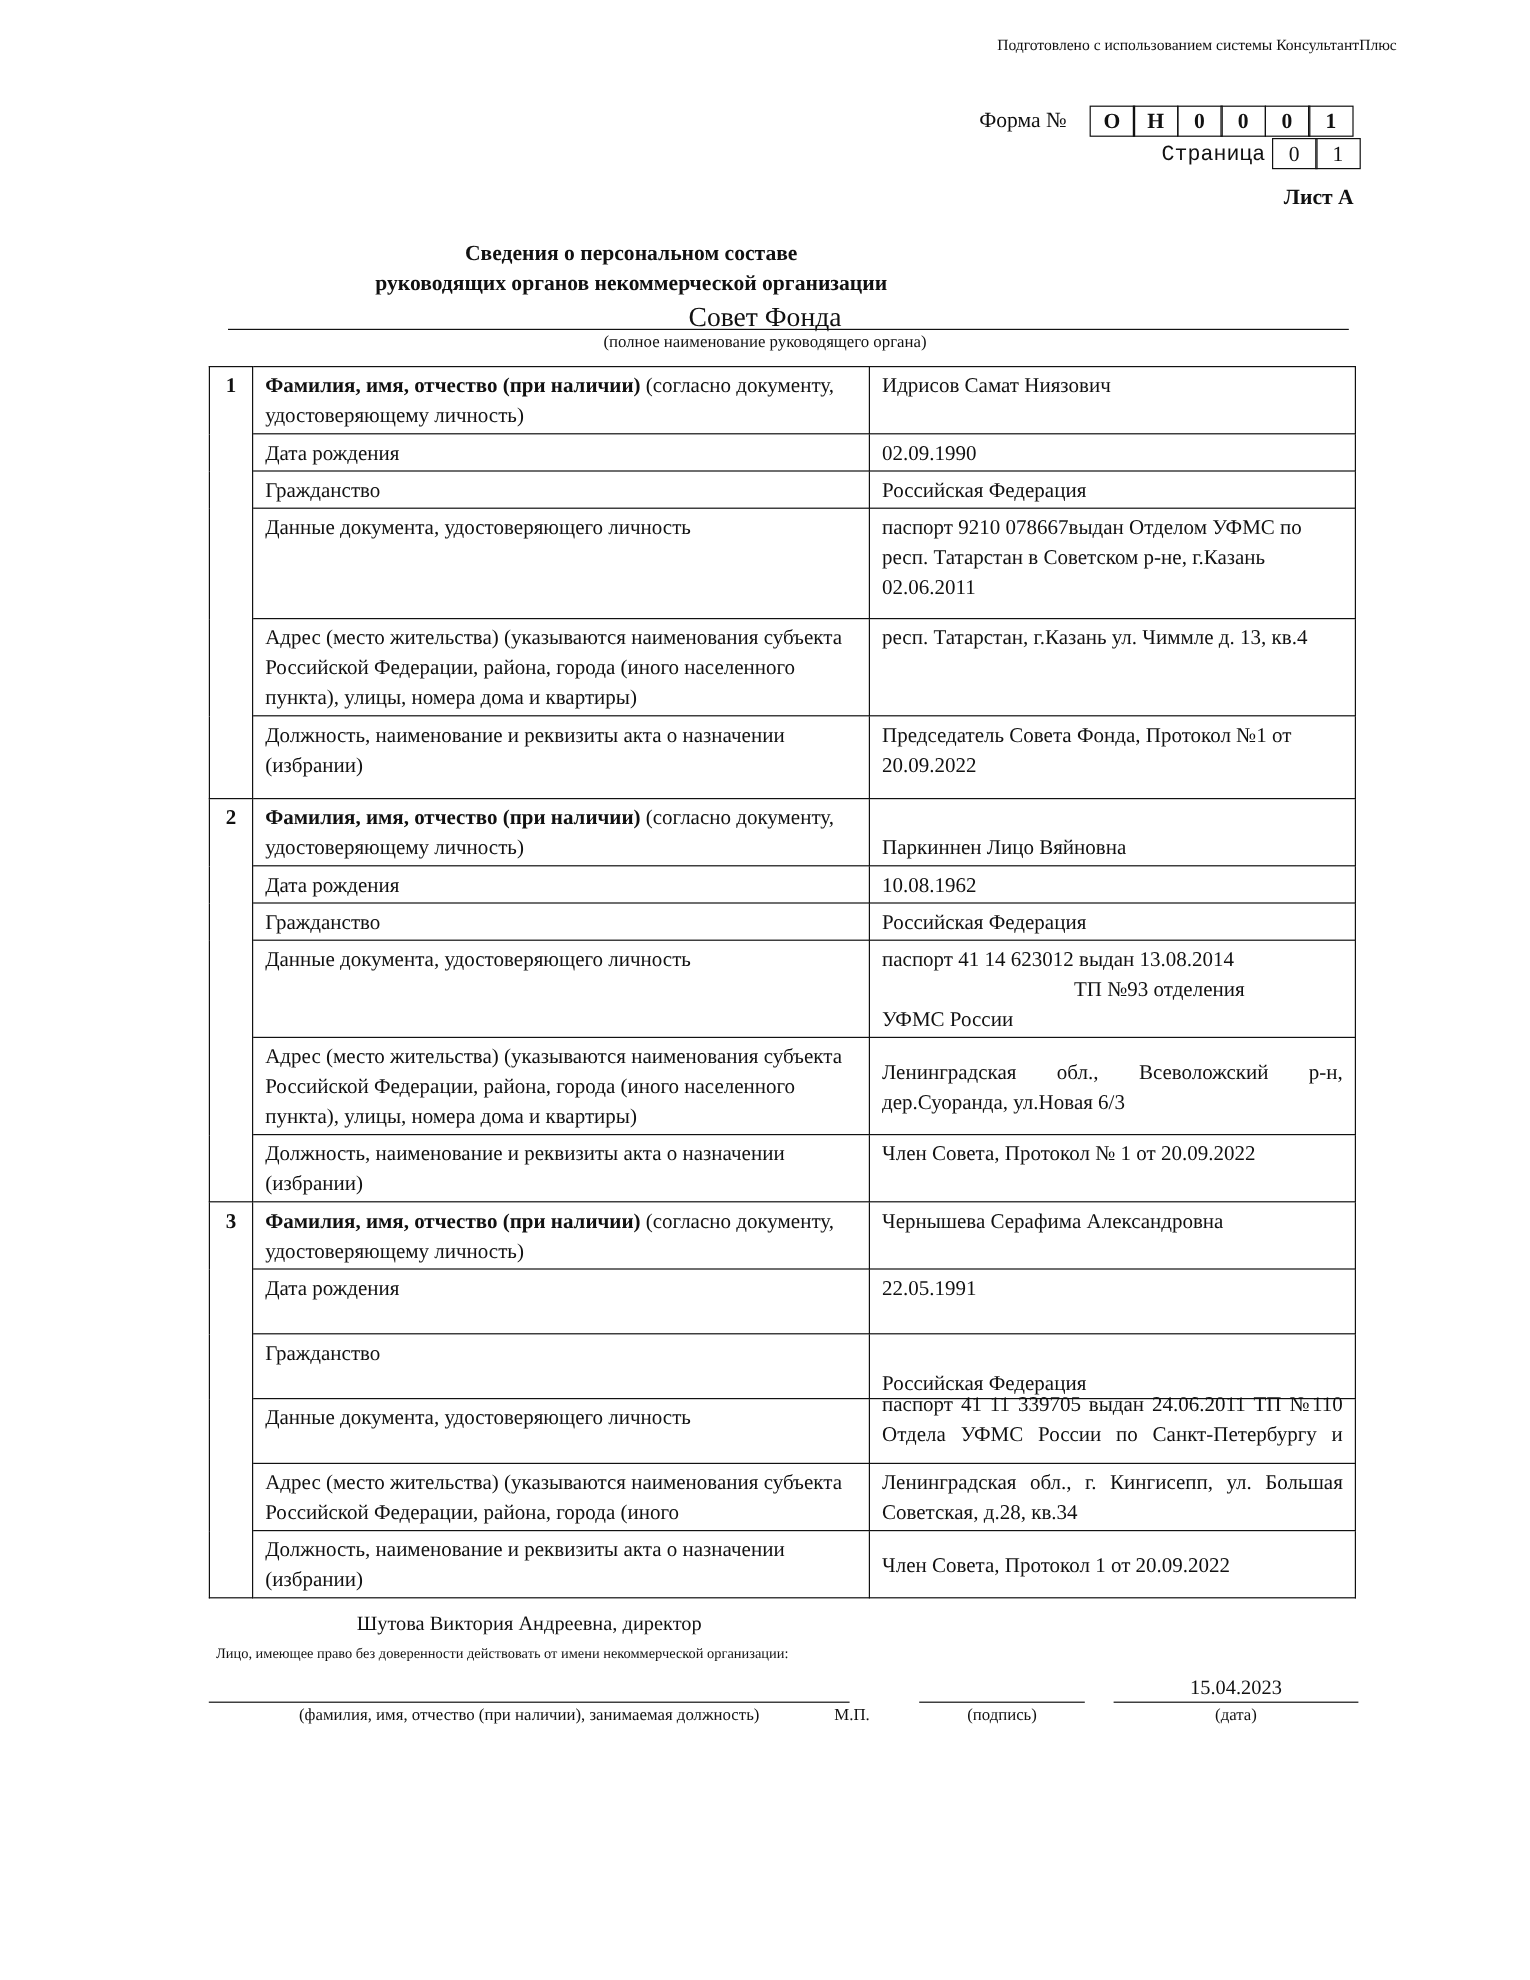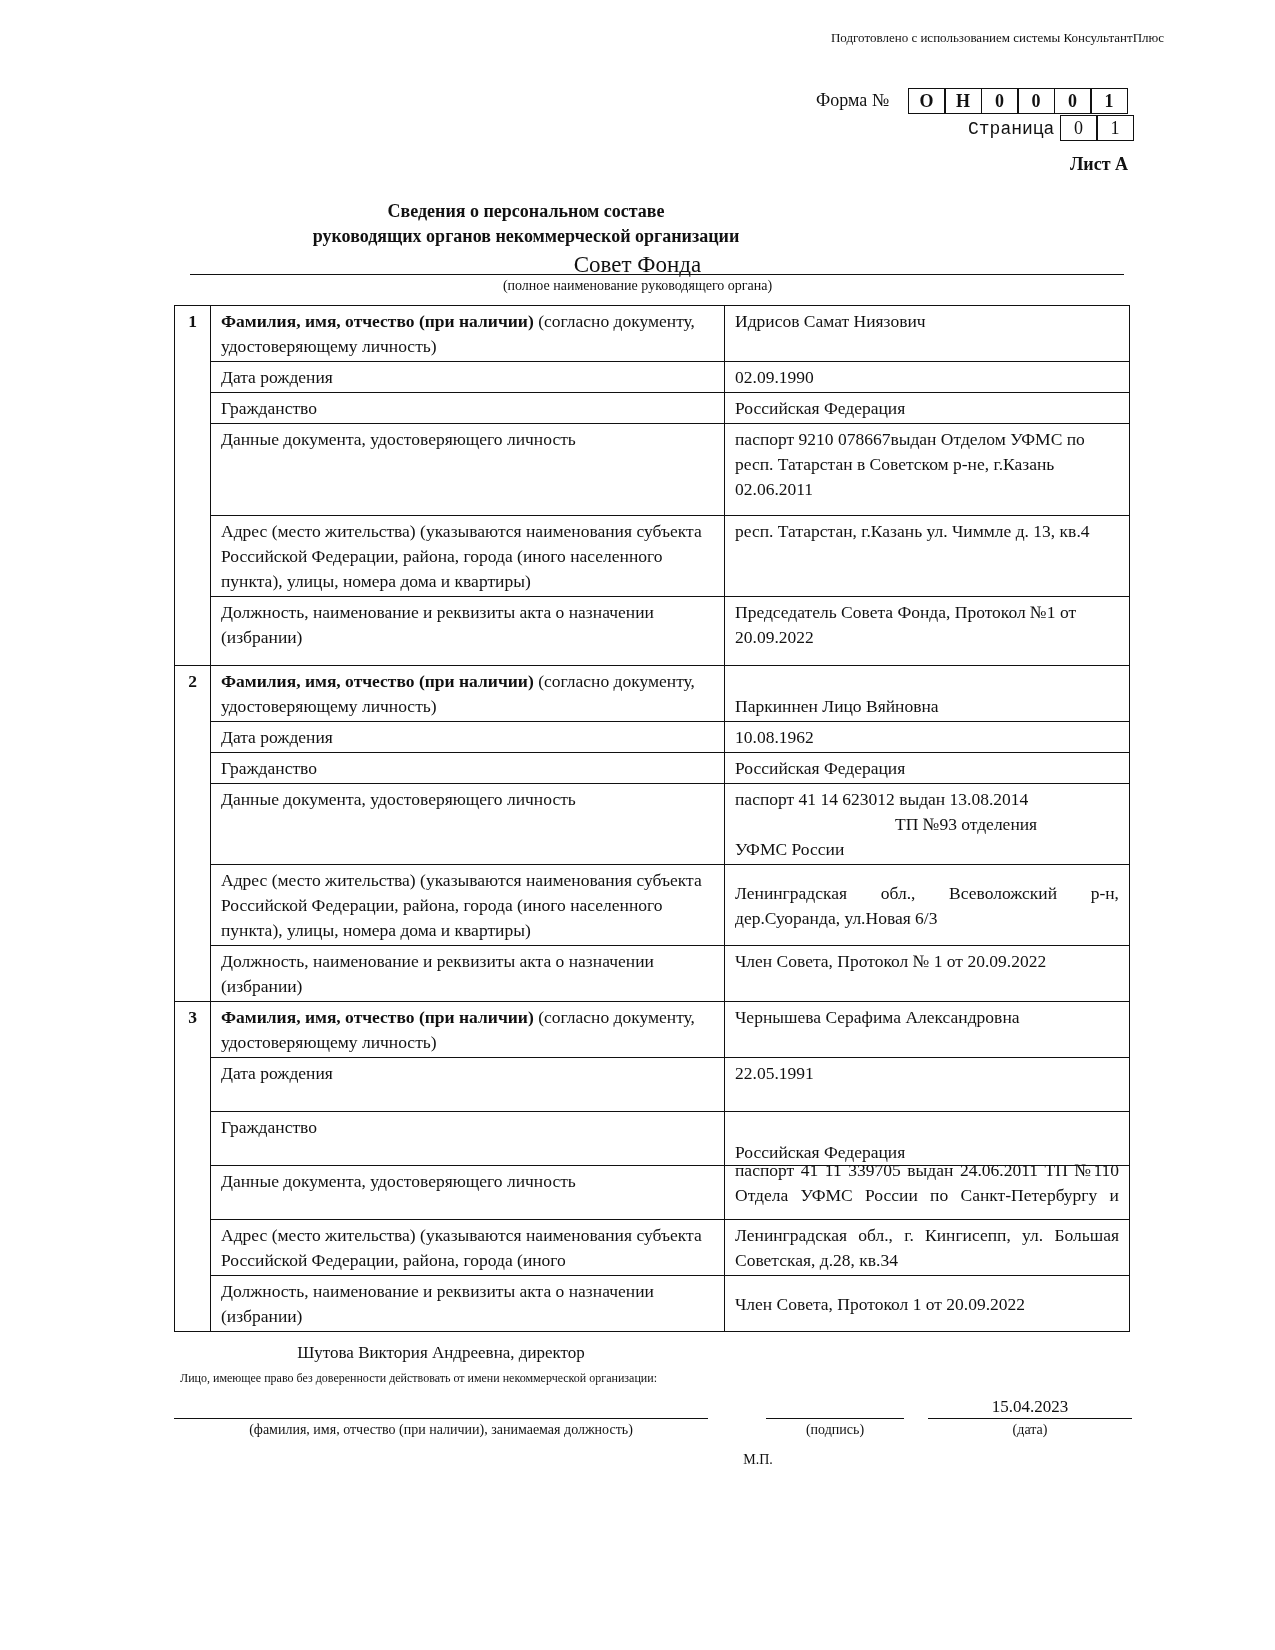--- a/index.html
+++ b/index.html
@@ -31,21 +31,21 @@
   .cut { overflow: hidden; }
 
   .footer-text { top: 1371px; left: 180px; font-size: 12px; }
   .sig-name { top: 1343px; left: 174px; width: 534px; text-align: center; font-size: 17px; }
   .sig-line1 { top: 1418px; left: 174px; width: 534px; border-top: 1.5px solid #111; }
   .sig-line2 { top: 1418px; left: 766px; width: 138px; border-top: 1.5px solid #111; }
   .sig-line3 { top: 1418px; left: 928px; width: 204px; border-top: 1.5px solid #111; }
   .sig-date { top: 1397px; left: 928px; width: 204px; text-align: center; font-size: 17px; }
   .cap { top: 1422px; font-size: 14px; text-align: center; }
   .cap1 { left: 174px; width: 534px; }
-  .cap2 { left: 728px; width: 60px; margin-top: 30px; }
+  .cap2 { left: 680px; width: 60px; }
   .cap3 { left: 766px; width: 138px; }
   .cap4 { left: 928px; width: 204px; }
 </style>
 </head>
 <body>
 
 <div class="abs prepared">Подготовлено с использованием системы КонсультантПлюс</div>
 
 <div class="abs form-label">Форма №</div>
 <div class="abs codebox bold form-code">

